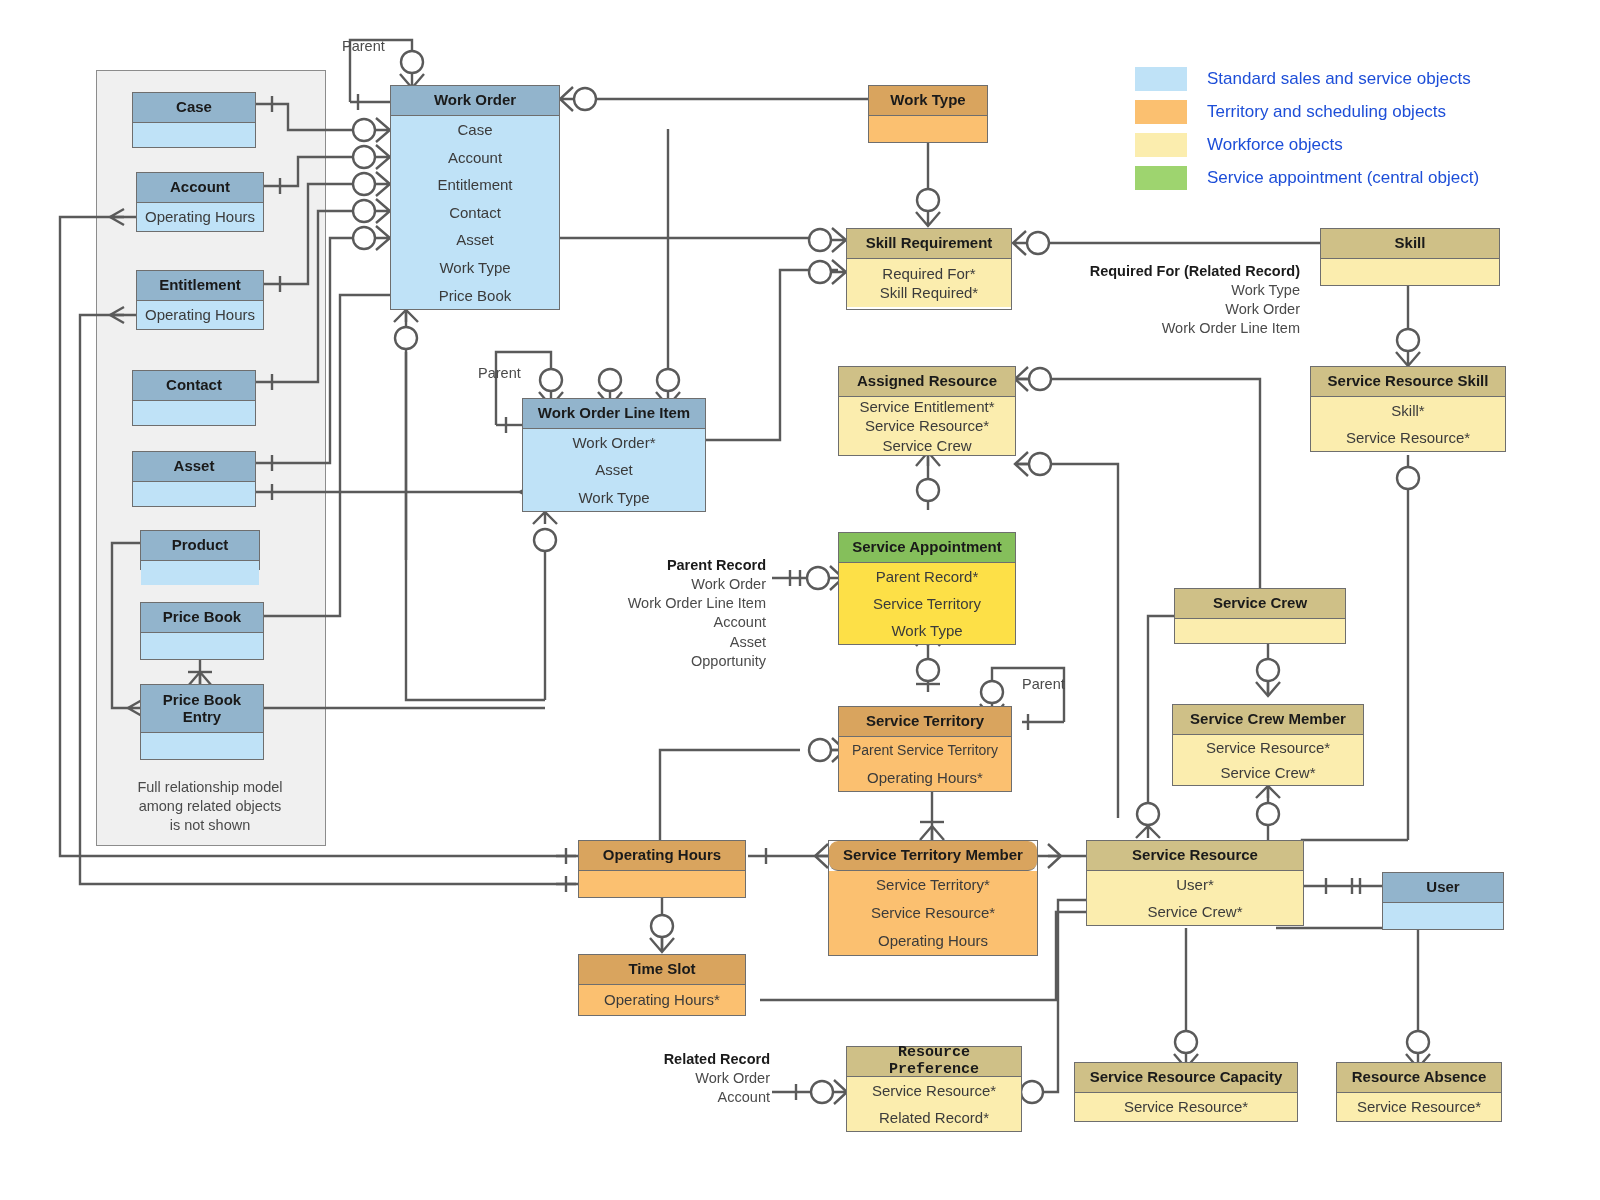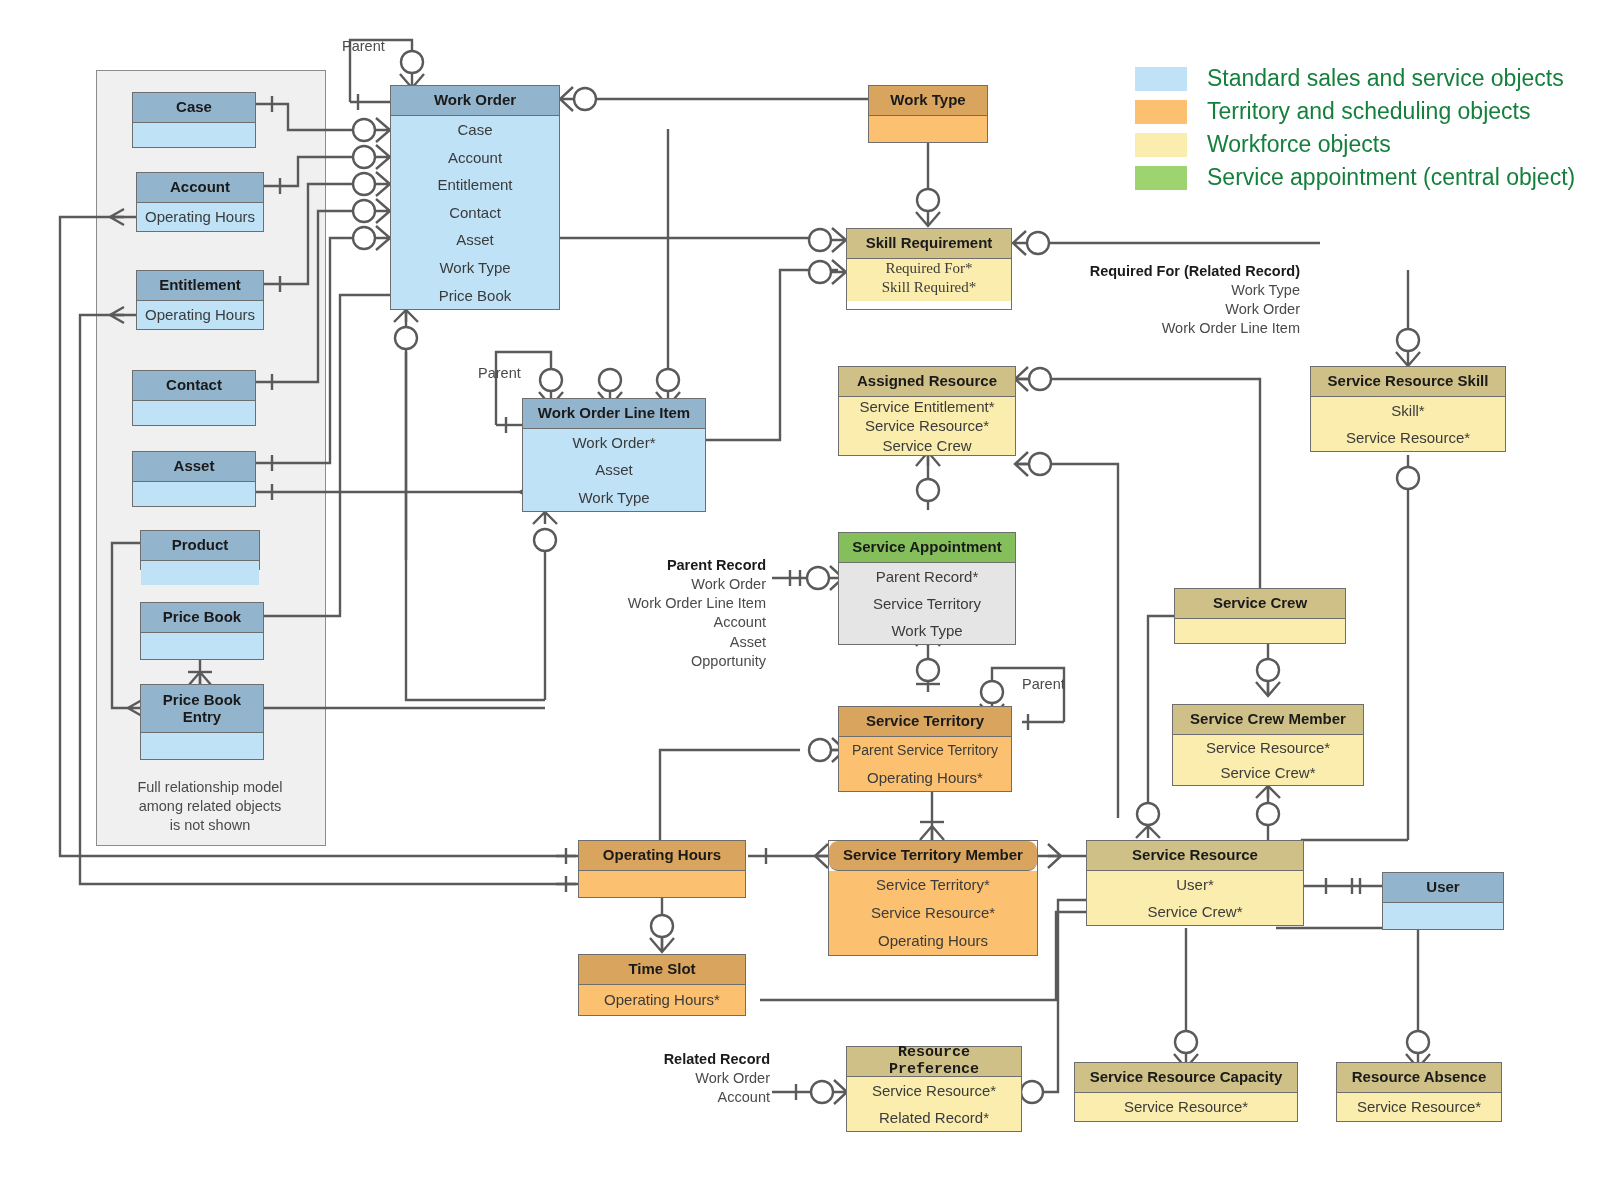--- a/index.html
+++ b/index.html
@@ -19,33 +19,33 @@
 
   
   .std .hd{background:#92b4cc;}
   .std .bd{background:#bfe2f7;}
   .wf  .hd{background:#cfc087;}
   .wf  .bd{background:#fbedae;}
   .terr .hd{background:#d9a košt;}
   .terr .hd{background:#d9a45e;}
   .terr .bd{background:#fbc070;}
   .appt .hd{background:#85bf5b;}
-  .appt .bd{background:#e5e5e5;}
+  .appt .bd{background:#fde047;}
 
   .note{position:absolute;font-size:14.5px;color:#4a4a4a;line-height:1.32;}
   .note.center{text-align:center;}
   .note.right{text-align:right;}
 
   .lbl{position:absolute;font-size:14.5px;color:#4a4a4a;}
 
   
   #legend{position:absolute;left:1135px;top:62px;}
   .lgrow{display:flex;align-items:center;height:33px;}
   .lgsw{width:52px;height:24px;border:0;margin-right:20px;}
-  .lgtx{font-size:23px;color:#15803d;white-space:nowrap;}
+  .lgtx{font-size:17px;color:#1d4ed8;white-space:nowrap;}
 </style>
 </head>
 <body>
 
 <div id="stage">
 
   <div class="panel" style="left:96px;top:70px;width:228px;height:774px;"></div>
 
   <svg class="wires" viewBox="0 0 1600 1200">
     <g fill="none" stroke="#5a5a5a" stroke-width="2.4">
@@ -445,33 +445,37 @@
   </div>
   <div class="lbl" style="left:478px;top:365px;">Parent</div>
 
   <div class="ent terr" style="left:868px;top:85px;width:120px;height:58px;">
     <div class="hd" style="height:30px;">Work Type</div>
     <div class="bd" style="height:26px;"></div>
   </div>
 
   <div class="ent wf" style="left:846px;top:228px;width:166px;height:82px;">
     <div class="hd" style="height:30px;">Skill Requirement</div>
-    <div class="bd" style="height:42px;justify-content:flex-start;font-family:Liberation Serif, serif;">
+    <div class="bd" style="height:48px;justify-content:center;">
       <div class="fld">Required For*</div>
       <div class="fld">Skill Required*</div>
     </div>
   </div>
 
   <div class="note" style="left:1030px;top:262px;width:270px;text-align:right;">
     <div style="font-weight:bold;color:#1a1a1a;">Required For (Related Record)</div>
     <div>Work Type</div>
     <div>Work Order</div>
     <div>Work Order Line Item</div>
   </div>
 
+  <div class="ent wf" style="left:1320px;top:228px;width:180px;height:58px;">
+    <div class="hd" style="height:30px;">Skill</div>
+    <div class="bd" style="height:26px;"></div>
+  </div>
 
   <div class="ent wf" style="left:1310px;top:366px;width:196px;height:86px;">
     <div class="hd" style="height:30px;">Service Resource Skill</div>
     <div class="bd" style="height:54px;justify-content:space-around;">
       <div class="fld">Skill*</div>
       <div class="fld">Service Resource*</div>
     </div>
   </div>
 
   <div class="ent wf" style="left:838px;top:366px;width:178px;height:90px;">

